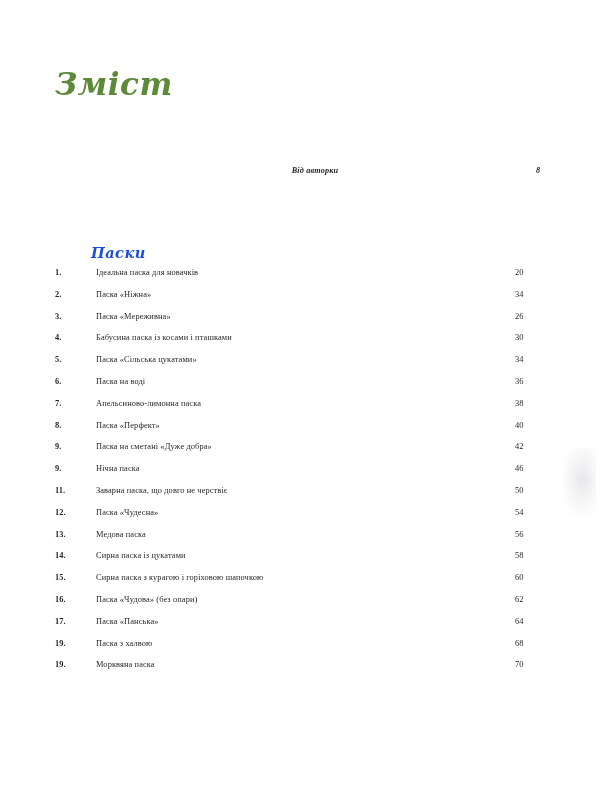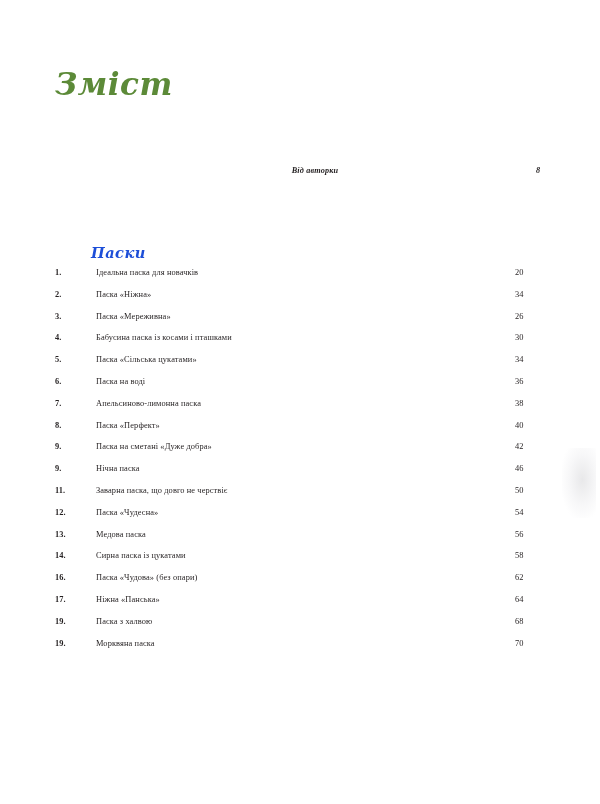--- a/index.html
+++ b/index.html
@@ -208,27 +208,32 @@
         <span class="toc-num">13.</span>
         <span class="toc-title">Медова паска</span>
         <span class="toc-page">56</span>
       </div>
       <div class="toc-row">
         <span class="toc-num">14.</span>
         <span class="toc-title">Сирна паска із цукатами</span>
         <span class="toc-page">58</span>
       </div>
       <div class="toc-row">
+        <span class="toc-num">15.</span>
+        <span class="toc-title">Сирна паска з курагою і горіховою шапочкою</span>
+        <span class="toc-page">60</span>
+      </div>
+      <div class="toc-row">
         <span class="toc-num">16.</span>
         <span class="toc-title">Паска «Чудова» (без опари)</span>
         <span class="toc-page">62</span>
       </div>
       <div class="toc-row">
         <span class="toc-num">17.</span>
-        <span class="toc-title">Ніжна «Панська»</span>
+        <span class="toc-title">Паска «Панська»</span>
         <span class="toc-page">64</span>
       </div>
       <div class="toc-row">
         <span class="toc-num">19.</span>
         <span class="toc-title">Паска з халвою</span>
         <span class="toc-page">68</span>
       </div>
       <div class="toc-row">
         <span class="toc-num">19.</span>
         <span class="toc-title">Морквяна паска</span>

